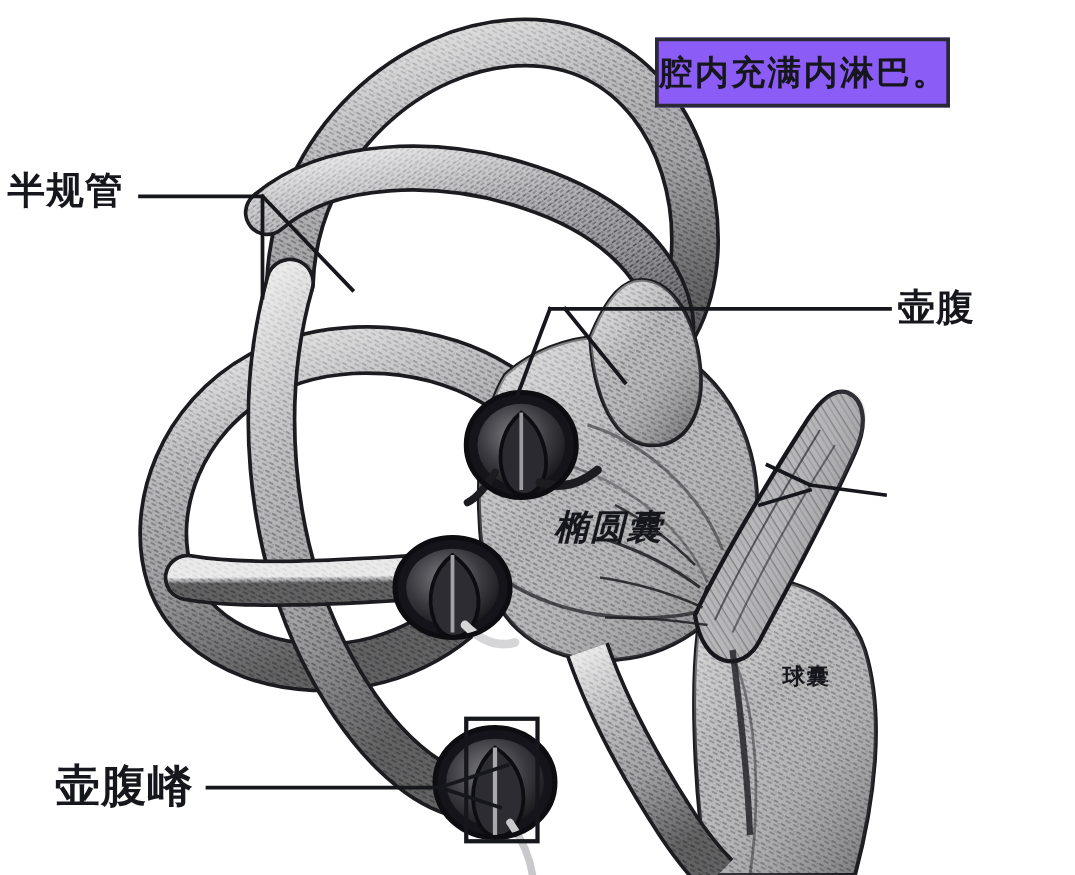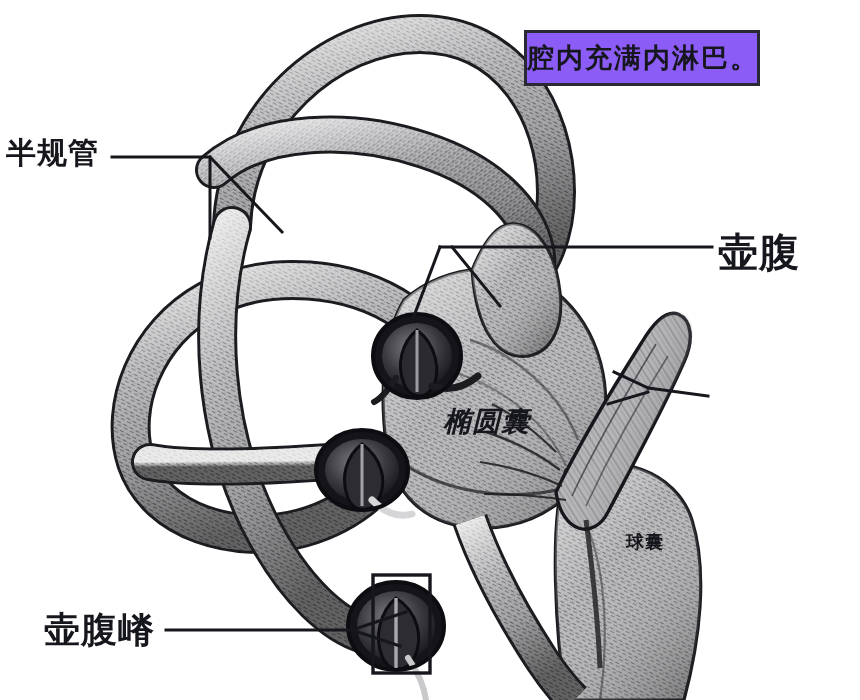--- a/index.html
+++ b/index.html
@@ -33,21 +33,21 @@
     position: absolute;
     color: #16161d;
     font-family: "DejaVu Sans", "Liberation Sans", sans-serif;
     font-weight: 700;
     letter-spacing: 1px;
     white-space: nowrap;
     line-height: 1;
   }
   .label.lbl-scc      { left: 6px;   top: 138px; font-size: 30px; }
   .label.lbl-crista   { left: 44px;  top: 612px; font-size: 36px; }
-  .label.lbl-ampulla  { left: 718px; top: 232px; font-size: 40px; }
+  .label.lbl-ampulla  { left: 718px; top: 232px; font-size: 30px; }
   .label.lbl-nerve    { left: 714px; top: 382px; font-size: 30px; }
   .label.lbl-utricle  { left: 443px; top: 408px; font-size: 28px; font-style: italic; }
   .label.lbl-saccule  { left: 626px; top: 533px; font-size: 18px; }
 
   
   .caption-box {
     position: absolute;
     left: 524px;
     top: 30px;
     width: 236px;

